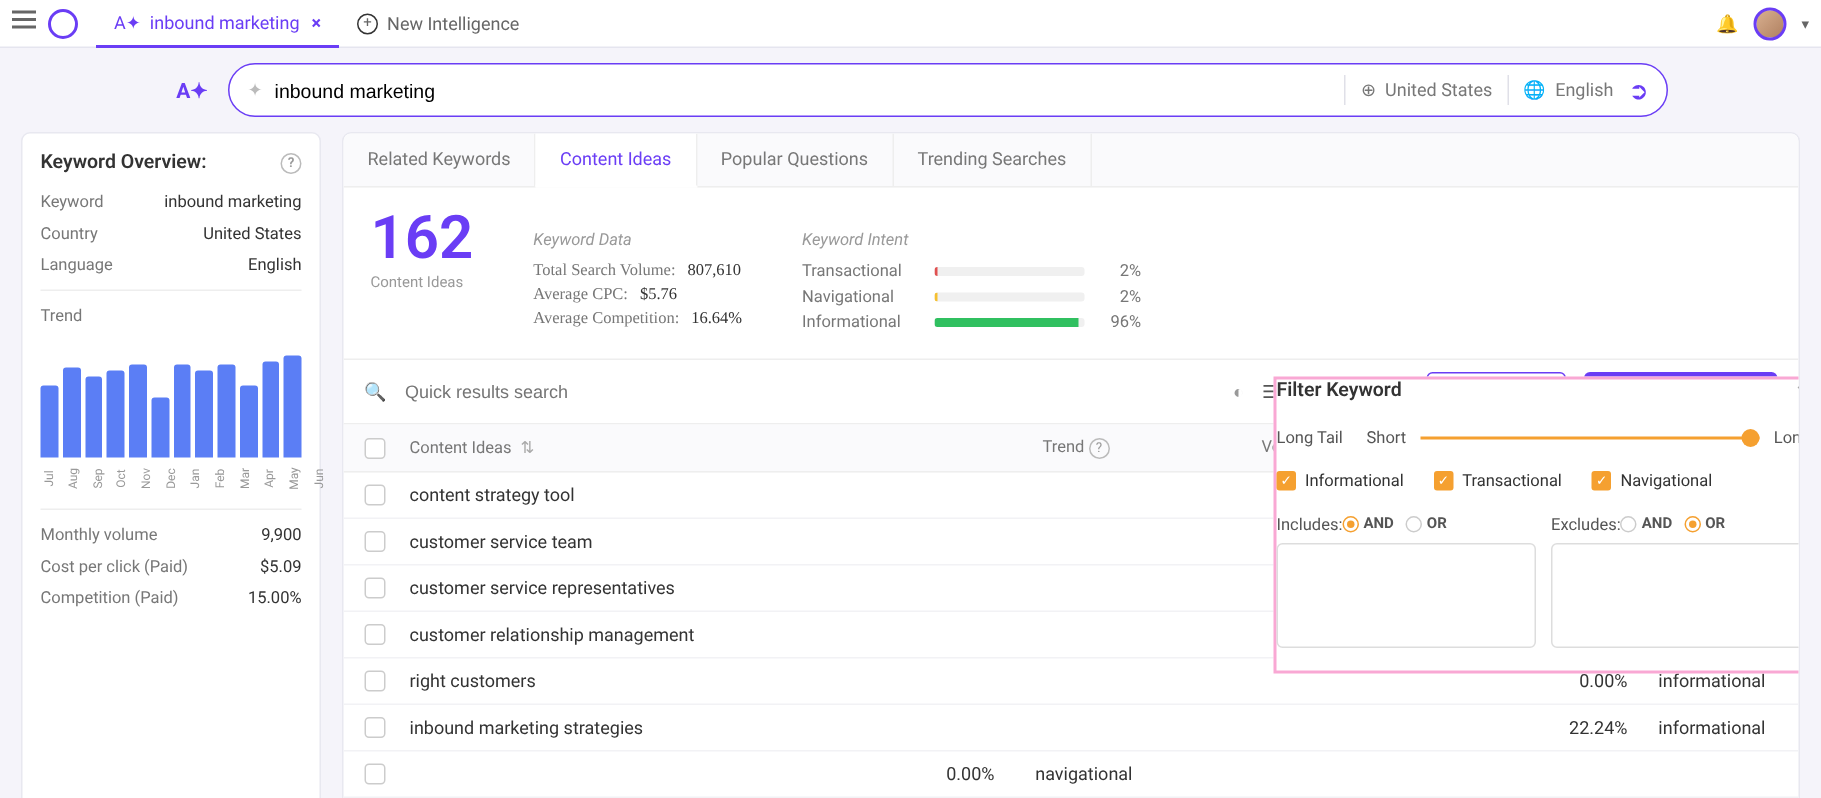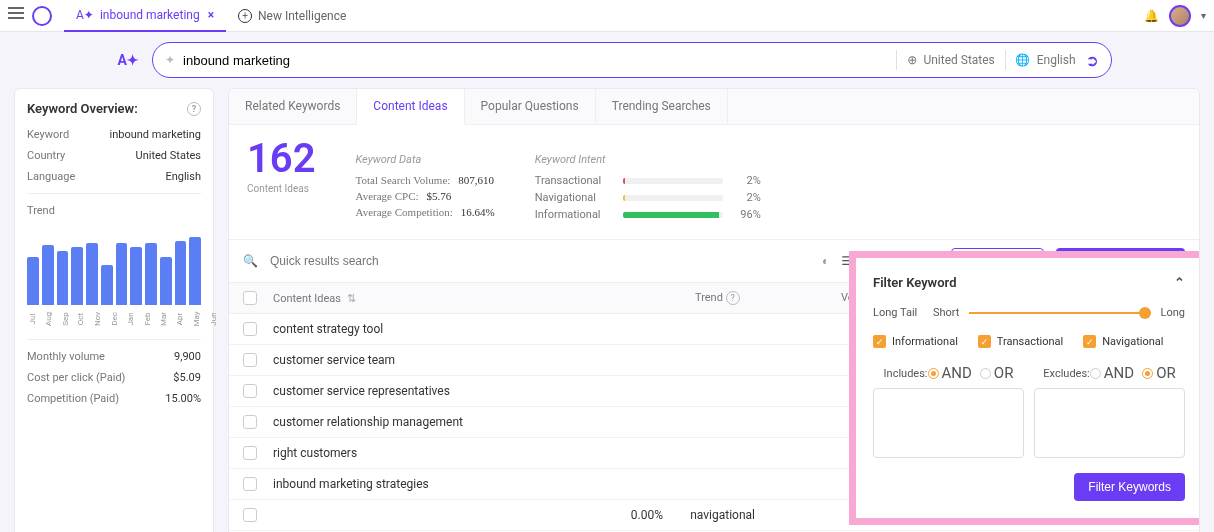--- a/index.html
+++ b/index.html
@@ -62,33 +62,33 @@
 .thead { display: flex; align-items: center; padding: 8px 14px; border-bottom: 1px solid #eee; background: #fafafc; font-size: 11px; color: #777; }
 .col-check { width: 30px; }
 .col-idea { flex: 1; display: flex; align-items: center; gap: 6px; }
 .col-trend { width: 110px; }
 .col-vol { width: 90px; text-align: right; }
 .col-cpc { width: 90px; text-align: right; }
 .col-comp { width: 100px; text-align: right; }
 .col-intent { width: 100px; text-align: right; padding-right: 8px; }
 .trow { display: flex; align-items: center; padding: 8px 14px; border-bottom: 1px solid #f2f2f5; font-size: 12px; color: #333; }
 .checkbox { width: 14px; height: 14px; border: 1.5px solid #ccc; border-radius: 3px; background: #fff; }
-.filter-popup { position: absolute; top: -32px; left: 620px; width: 360px; background: #fff; border: 7px solid #f9a8d4; padding: 17px; z-index: 10; }
+.filter-popup { position: absolute; top: -32px; left: 620px; width: 360px; background: #fff; border: 2px solid #f9a8d4; padding: 0; z-index: 10; }
 .fp-title { font-size: 13px; font-weight: 600; margin-bottom: 16px; display: flex; justify-content: space-between; }
 .fp-close { cursor: pointer; color: #555; }
 .fp-row { display: flex; align-items: center; margin-bottom: 16px; font-size: 11px; color: #555; }
 .slider-track { flex: 1; height: 2px; background: #f5a030; position: relative; margin: 0 10px; }
 .slider-thumb { position: absolute; right: 0; top: -5px; width: 12px; height: 12px; background: #f5a030; border-radius: 50%; }
 .fp-checks { display: flex; gap: 20px; margin-bottom: 16px; font-size: 11px; }
 .fp-check { display: flex; align-items: center; gap: 6px; }
 .fp-check .cb { width: 13px; height: 13px; background: #f5a030; border-radius: 2px; display: flex; align-items: center; justify-content: center; color: #fff; font-size: 9px; }
 .fp-includes { display: flex; gap: 10px; margin-bottom: 12px; }
 .fp-inc-col { flex: 1; }
-.fp-inc-hdr { display: flex; justify-content: center; align-items: center; font-size: 11px; color: #555; margin-bottom: 6px; }
-.radio-grp { display: flex; gap: 8px; font-size: 15px; }
+.fp-inc-hdr { display: flex; justify-content: flex-start; align-items: center; font-size: 11px; color: #555; margin-bottom: 6px; }
+.radio-grp { display: flex; gap: 8px; font-size: 10px; font-weight: bold; }
 .radio { display: flex; align-items: center; gap: 3px; }
 .radio-dot { width: 11px; height: 11px; border: 1.5px solid #ccc; border-radius: 50%; display: flex; align-items: center; justify-content: center; }
 .radio-dot.on { border-color: #f5a030; }
 .radio-dot.on::after { content: ''; width: 5px; height: 5px; background: #f5a030; border-radius: 50%; }
 .fp-textarea { width: 100%; height: 70px; border: 1px solid #ddd; border-radius: 4px; resize: none; }
 .fp-submit { background: #6a3df5; color: #fff; border: none; border-radius: 4px; padding: 7px 14px; font-size: 12px; float: right; cursor: pointer; }
 </style>
 </head>
 <body>
 
@@ -438,18 +438,17 @@
                   </div>
                 <div class="radio">
                     <div class="radio-dot on"></div>
                     <span>OR</span>
                   </div>
               </div>
             </div>
             <textarea class="fp-textarea" style=""></textarea>
           </div>
         </div>
-        <button class="fp-submit">Filter Keywords</button>
         <div style="clear:both"></div>
       </div>
     </div>
   </div>
 </div>
 
 </body></html>

